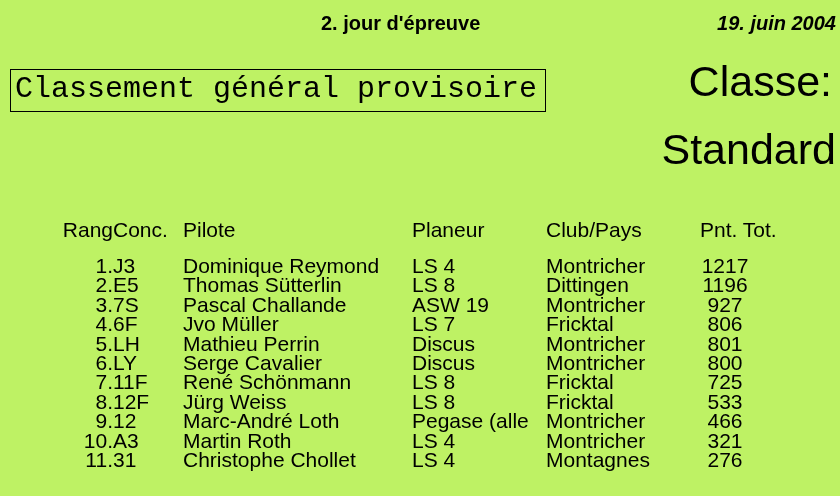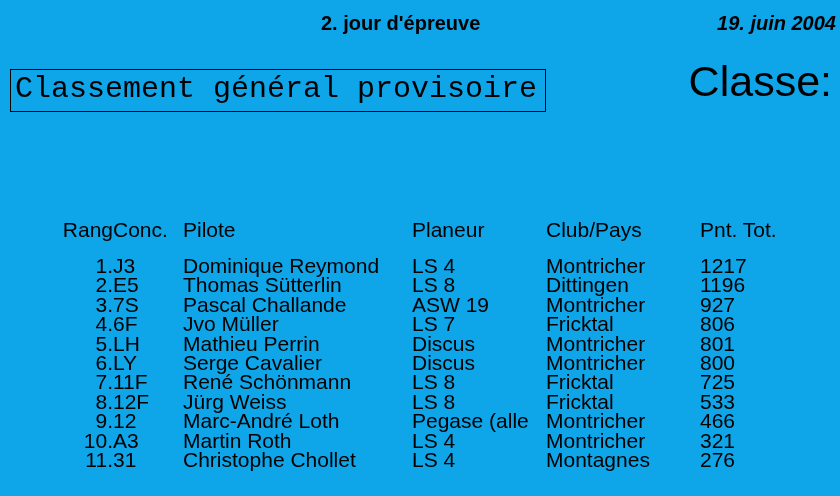--- a/index.html
+++ b/index.html
@@ -4,21 +4,21 @@
 <style>
   html, body {
     margin: 0;
     padding: 0;
     background: #ffffff;
   }
   .page {
     position: relative;
     width: 840px;
     height: 496px;
-    background: #0ea5e9;
+    background: #bef264;
     color: #000000;
     font-family: "Liberation Sans", sans-serif;
     overflow: hidden;
   }
   .day-label {
     position: absolute;
     top: 12px;
     left: 321px;
     font-size: 20px;
     font-weight: bold;
@@ -79,37 +79,38 @@
     overflow: visible;
     vertical-align: top;
   }
   thead tr.header-row { height: 36px; }
   thead th { padding-top: 3px; text-align: left; }
   .c-rank   { text-align: right; }
   .c-conc   { padding-left: 20px; text-align: left; margin-top: 20px; }
   .c-pilot  { text-align: left; margin-top: 19px; }
   .c-glider { text-align: left; }
   .c-club   { text-align: left; }
-  .c-points { text-align: left; margin-left: 24px; }
+  .c-points { text-align: center; margin-left: 24px; }
 </style>
 </head>
 <body>
 
 <div class="page">
 
   <div class="day-label">2. jour d'épreuve</div>
 
   <div class="date-label">19. juin 2004</div>
 
   <div class="title-box">
     <span>Classement général provisoire</span>
   </div>
 
   <div class="class-label">Classe:</div>
 
+  <div class="class-value">Standard</div>
 
   <table class="results">
     <colgroup>
       <col style="width:53px">
       <col style="width:70px">
       <col style="width:229px">
       <col style="width:134px">
       <col style="width:154px">
       <col style="width:50px">
     </colgroup>

